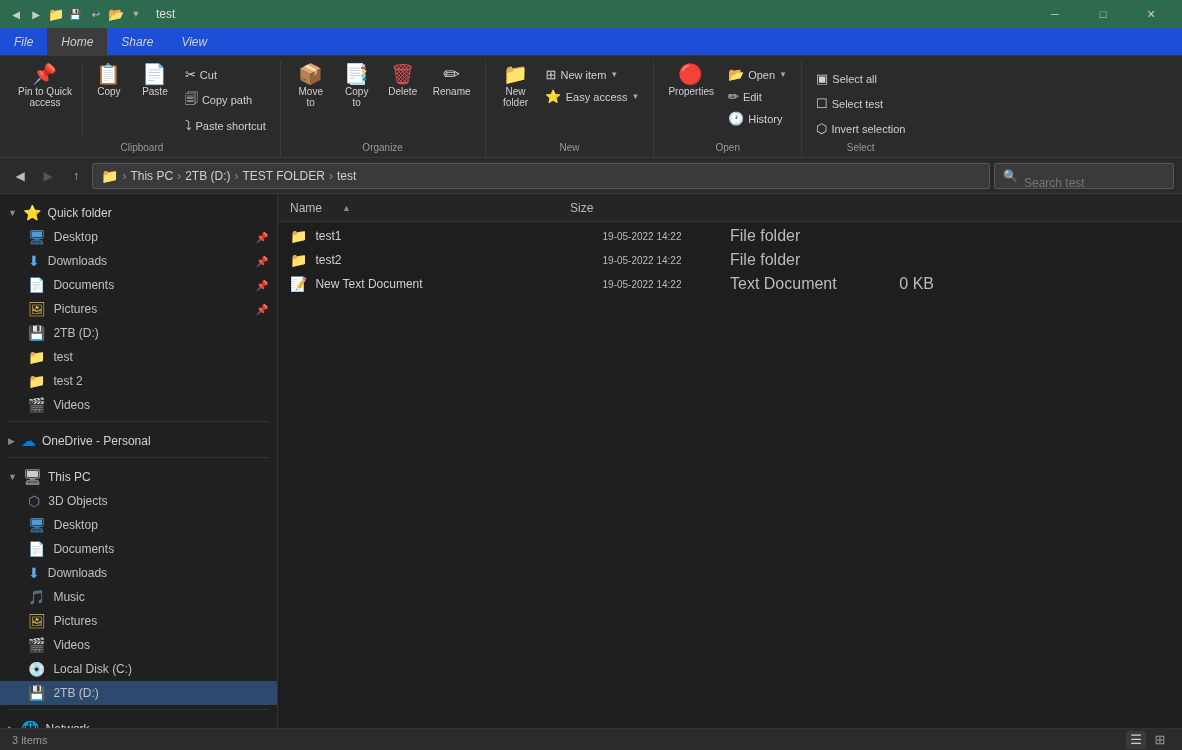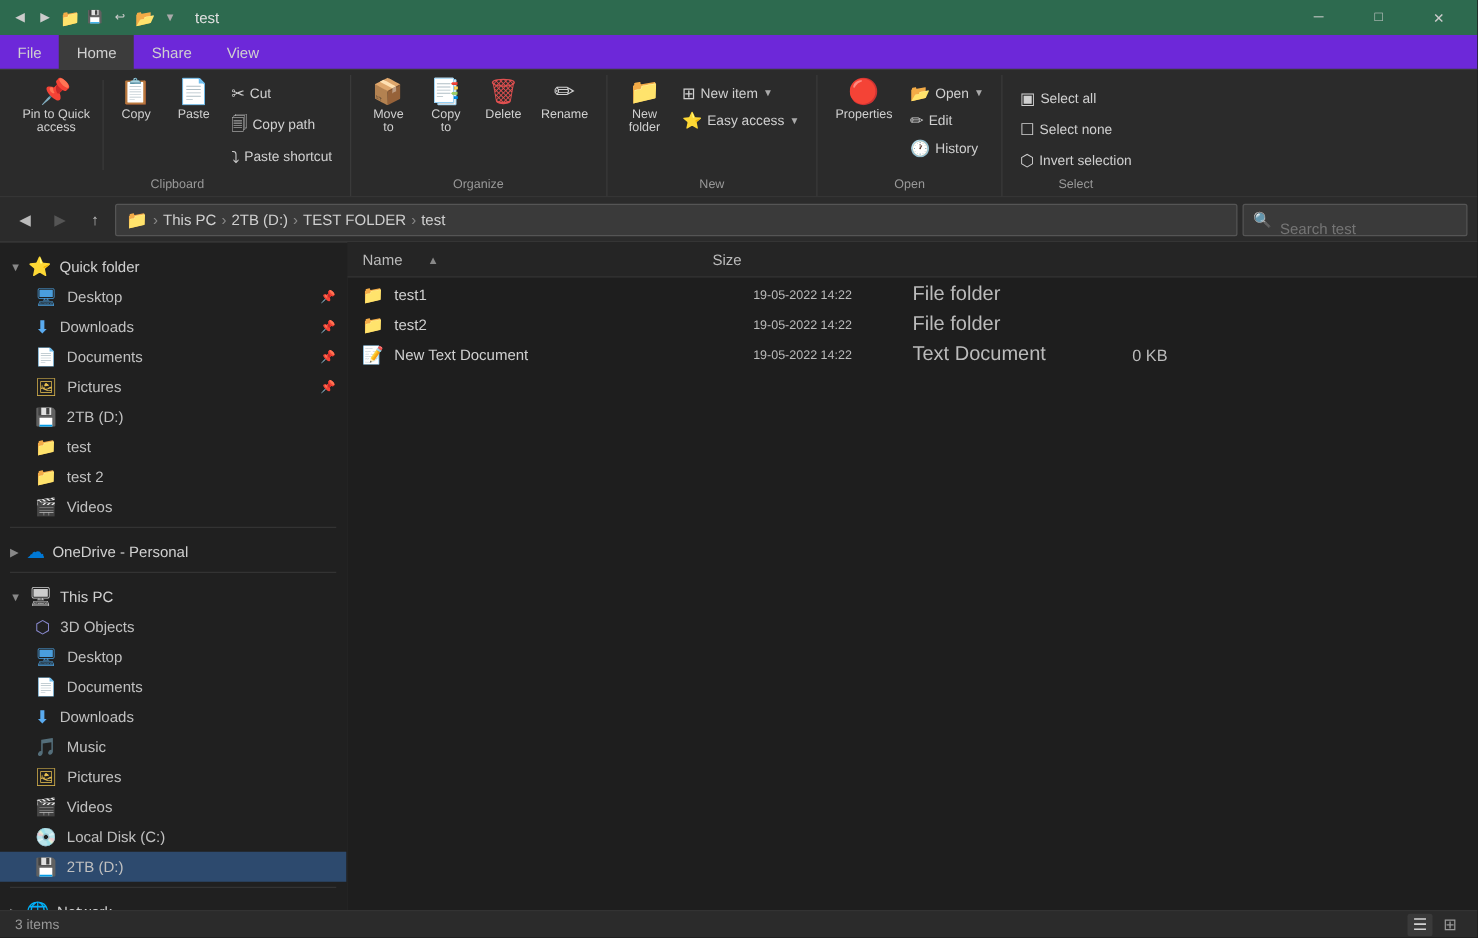--- a/index.html
+++ b/index.html
@@ -55,25 +55,26 @@
       display: flex;
       align-items: center;
       justify-content: center;
       color: #ccc;
       cursor: pointer;
       font-size: 11px;
     }
 
     
     .menu-bar {
-      background: #6d28d9;
+      background: #1d4ed8;
       height: 28px;
       display: flex;
       align-items: center;
       border-bottom: 1px solid #3a3a3a;
+      font-style: italic;
     }
     .menu-item {
       padding: 4px 14px;
       color: #d0d0d0;
       cursor: pointer;
       font-size: 12px;
       height: 28px;
       display: flex;
       align-items: center;
     }
@@ -322,21 +323,21 @@
     }
     .file-row .file-type {
       width: 140px;
       padding: 0 8px;
       font-size: 16px;
       color: #bbb;
     }
     .file-row .file-size {
       width: 80px;
       padding: 0 8px;
-      font-size: 13px;
+      font-size: 16px;
       color: #bbb;
       text-align: right;
     }
 
     
     .status-bar {
       background: #2b2b2b;
       height: 22px;
       border-top: 1px solid #333;
       display: flex;
@@ -526,21 +527,21 @@
 
   <div class="ribbon-group" style="border-right:none;">
     <div class="ribbon-buttons">
       <div class="ribbon-btn-group-col" style="justify-content:center;margin-top:8px;gap:4px;">
         <div class="ribbon-btn-small">
           <span class="btn-icon">▣</span>
           <span>Select all</span>
         </div>
         <div class="ribbon-btn-small">
           <span class="btn-icon">☐</span>
-          <span>Select none</span>
+          <span>Select test</span>
         </div>
         <div class="ribbon-btn-small">
           <span class="btn-icon">⬡</span>
           <span>Invert selection</span>
         </div>
       </div>
     </div>
     <div class="ribbon-group-label">Select</div>
   </div>
 </div>

